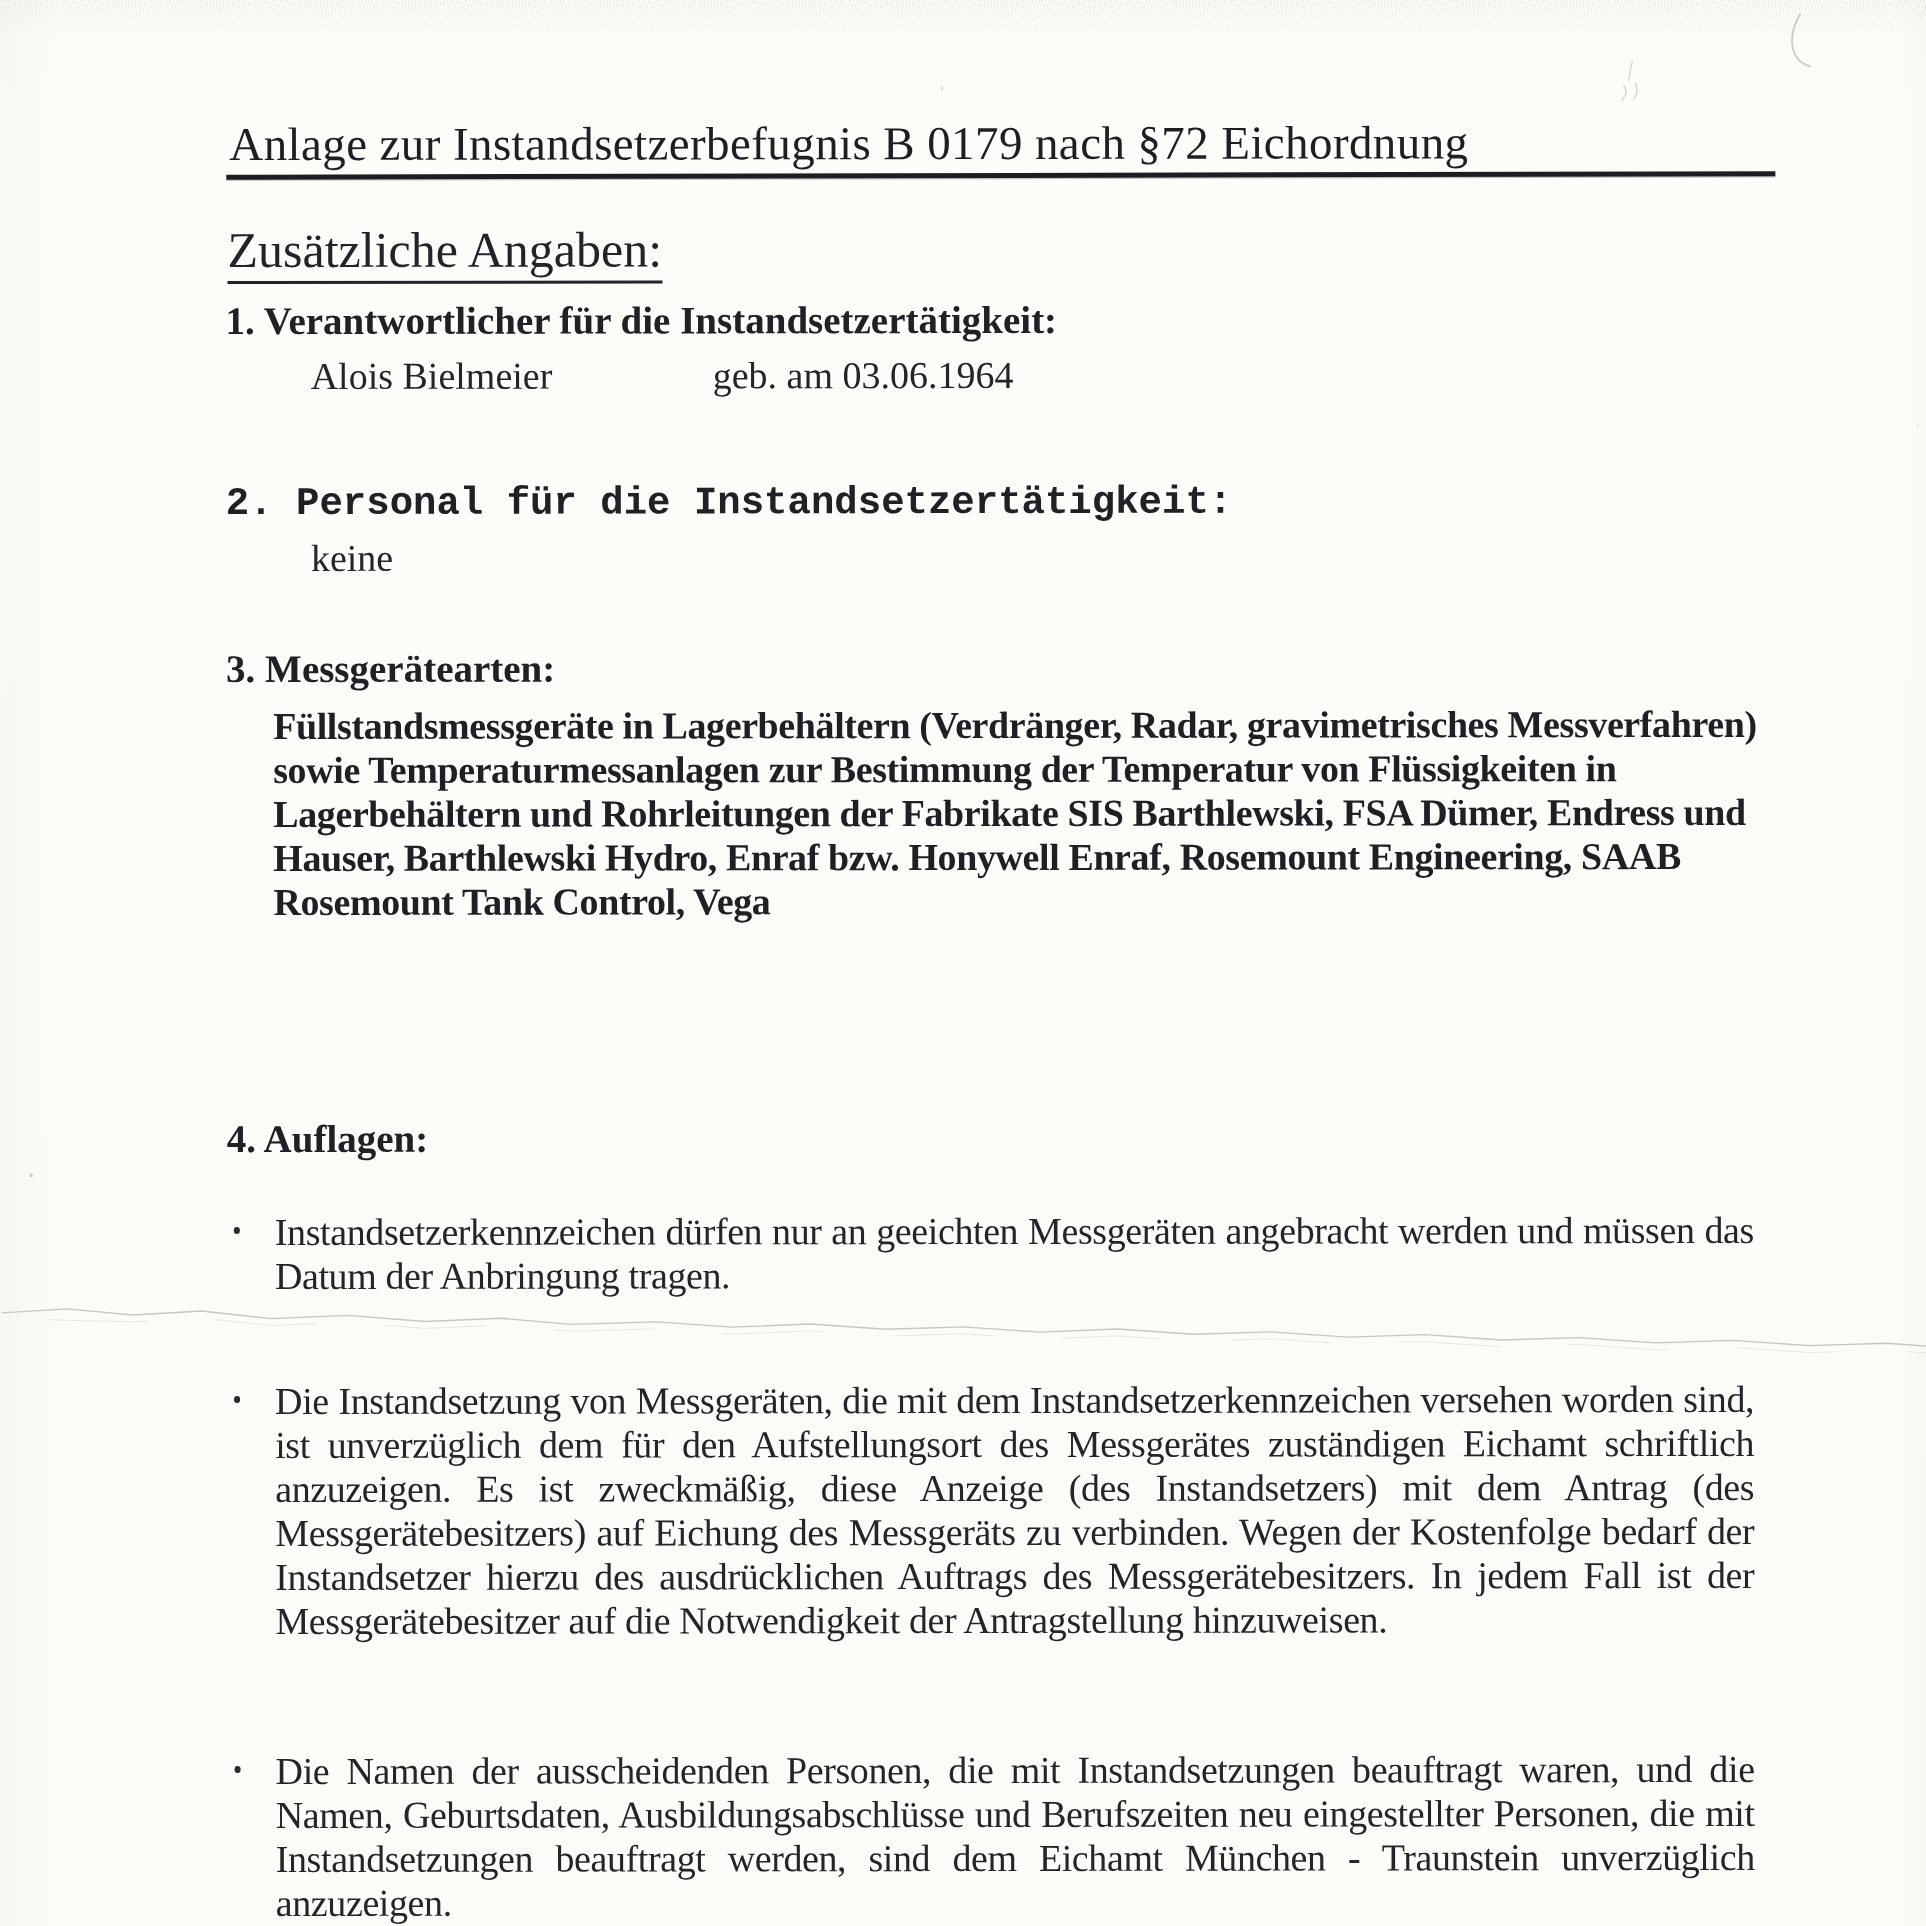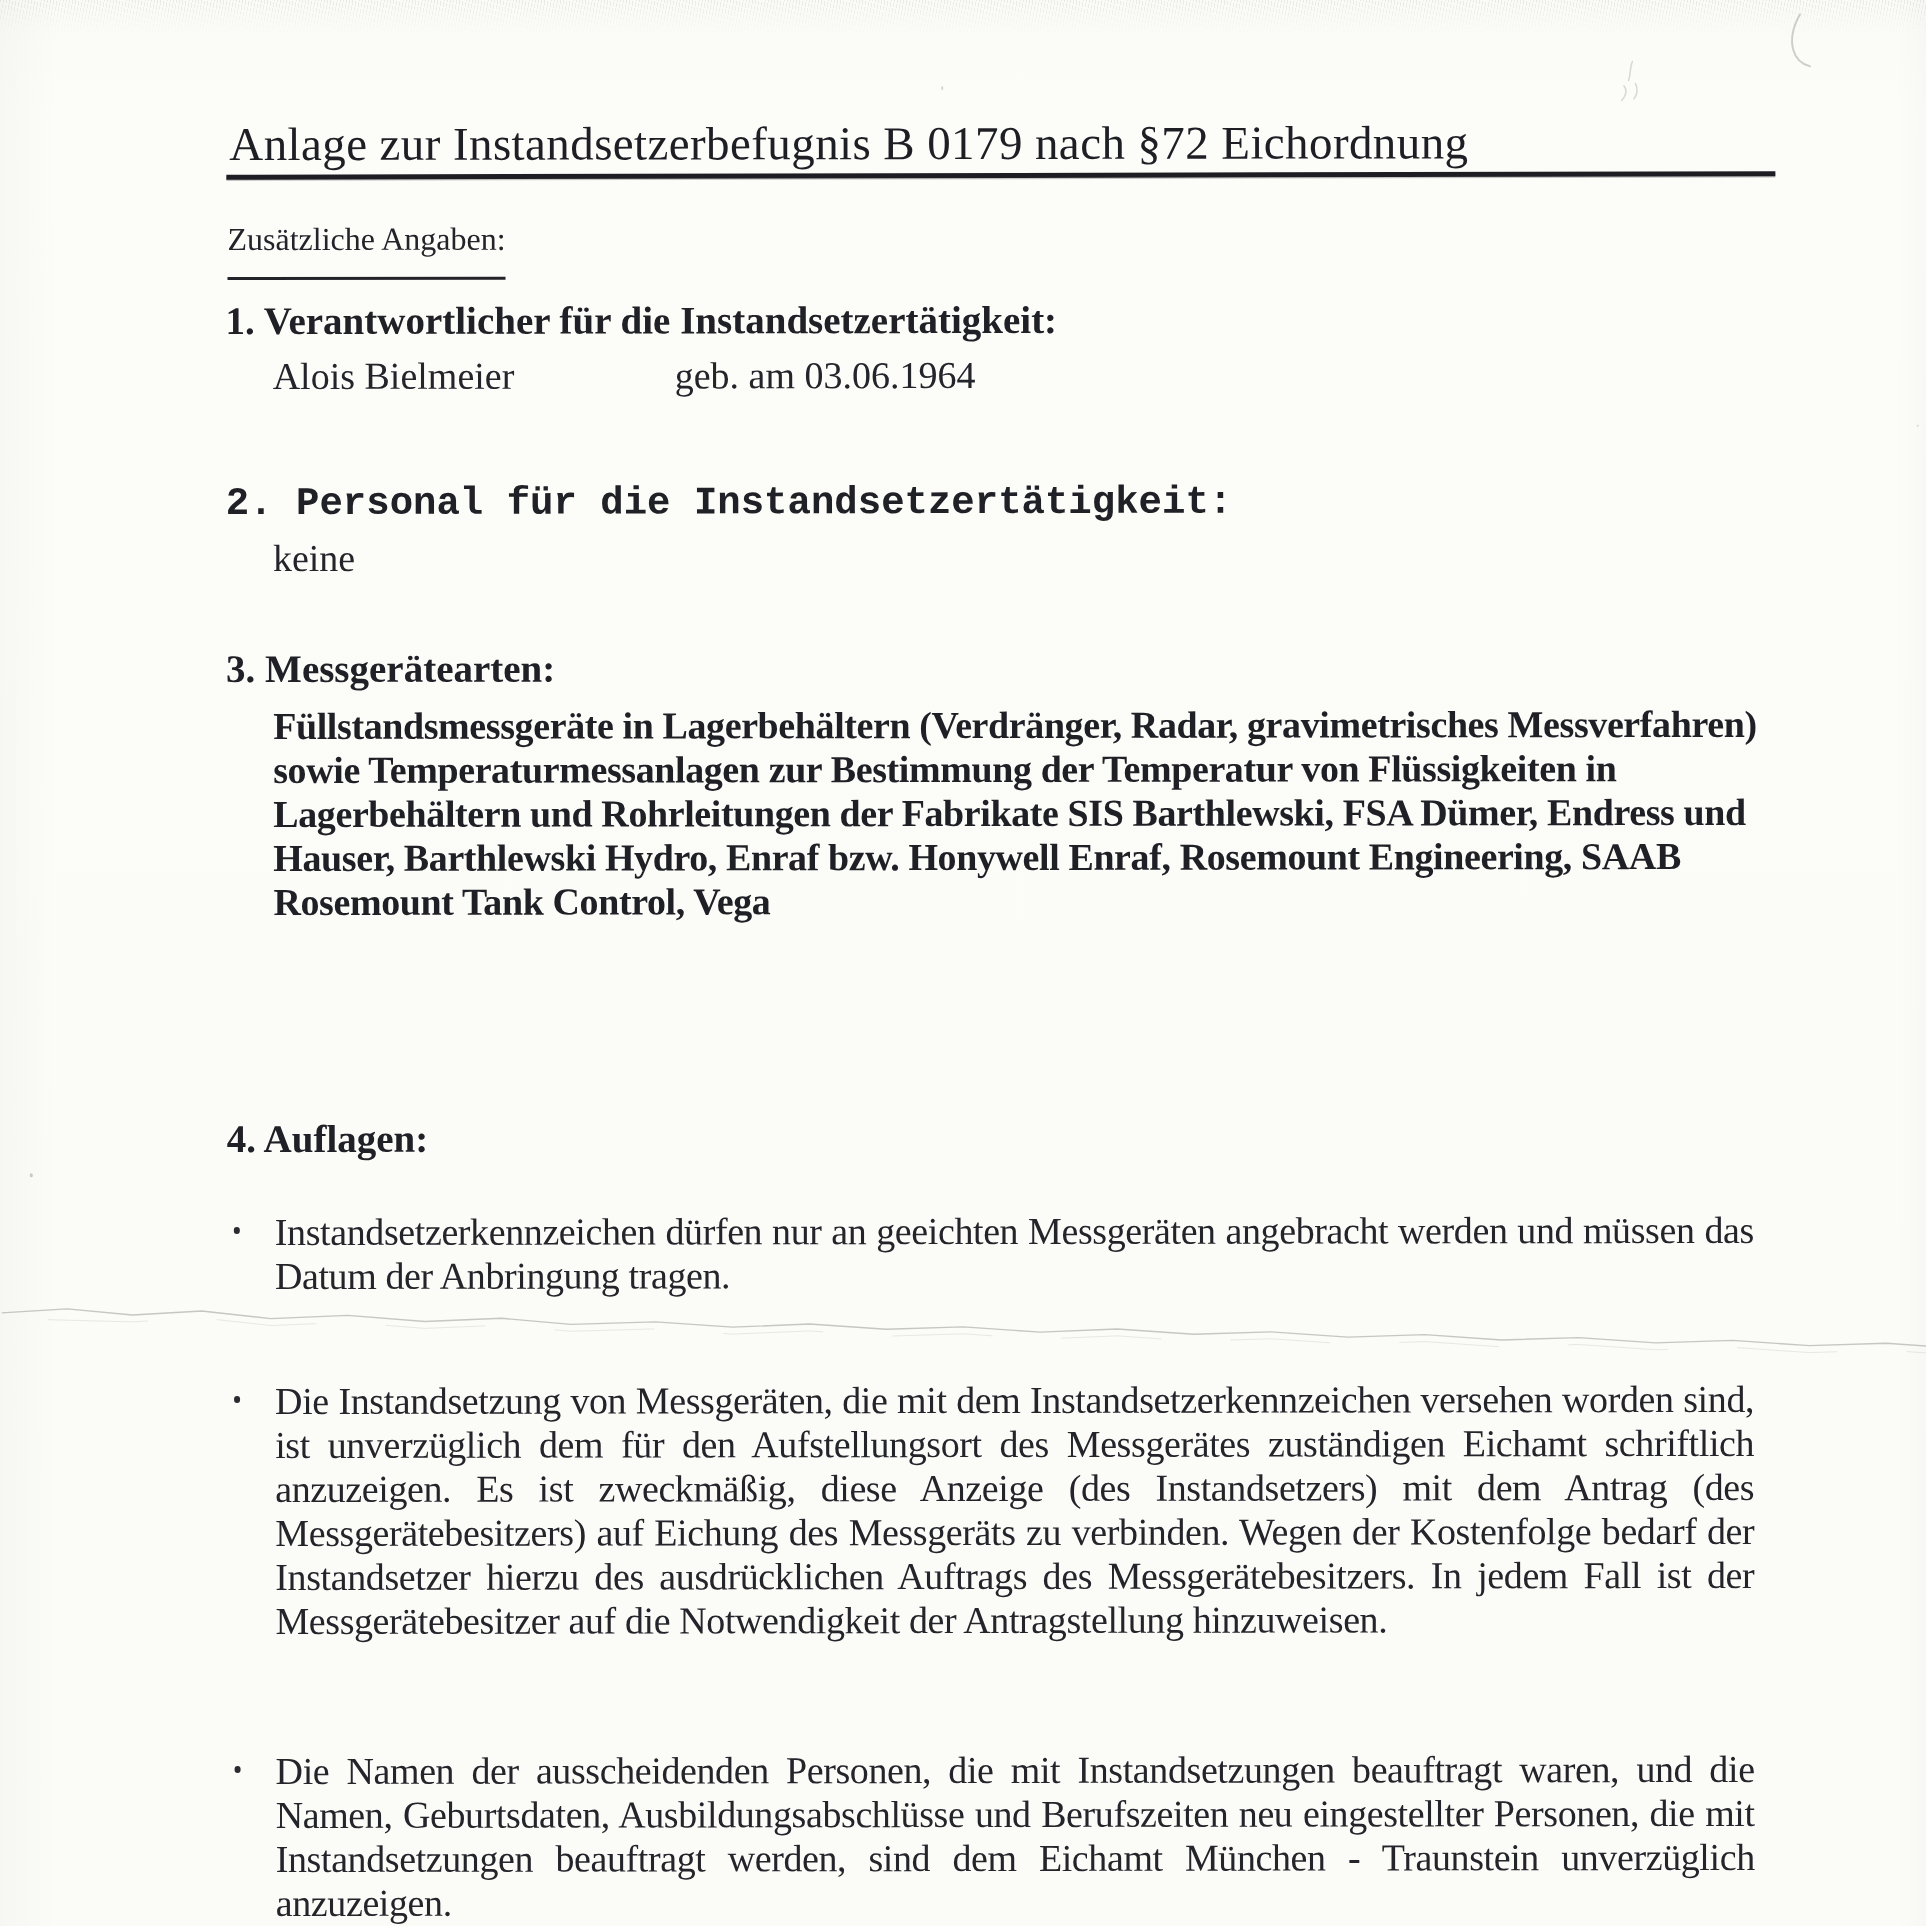--- a/index.html
+++ b/index.html
@@ -34,33 +34,34 @@
   .title {
     font-size: 47px;
     letter-spacing: 0.4px;
     color: #1e1e25;
   }
   .rule {
     background: #1d1d23;
     box-shadow: 0 1.2px 0 rgba(29,29,35,0.25);
   }
   .subheading {
-    font-size: 32px;
+    font-size: 50px;
     display: inline-block;
     border-bottom: 3.5px solid #23232a;
-    padding-bottom: 19px;
+    padding-bottom: 2px;
   }
   .h {
     font-size: 39px;
     font-weight: bold;
     color: #202027;
   }
   .body-text {
     font-size: 38px;
     color: #24242b;
+    margin-left: 38px;
   }
   .para {
     font-size: 38px;
     line-height: 44px;
     letter-spacing: -0.4px;
     color: #24242b;
   }
   .bold-para {
     font-weight: bold;
     text-align: left;

